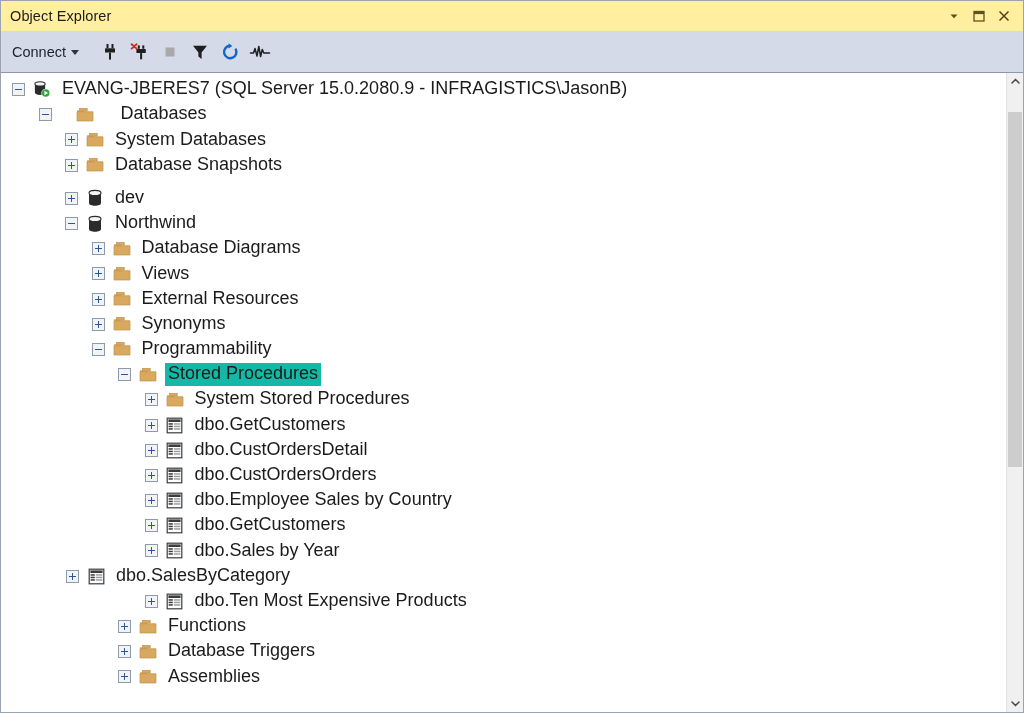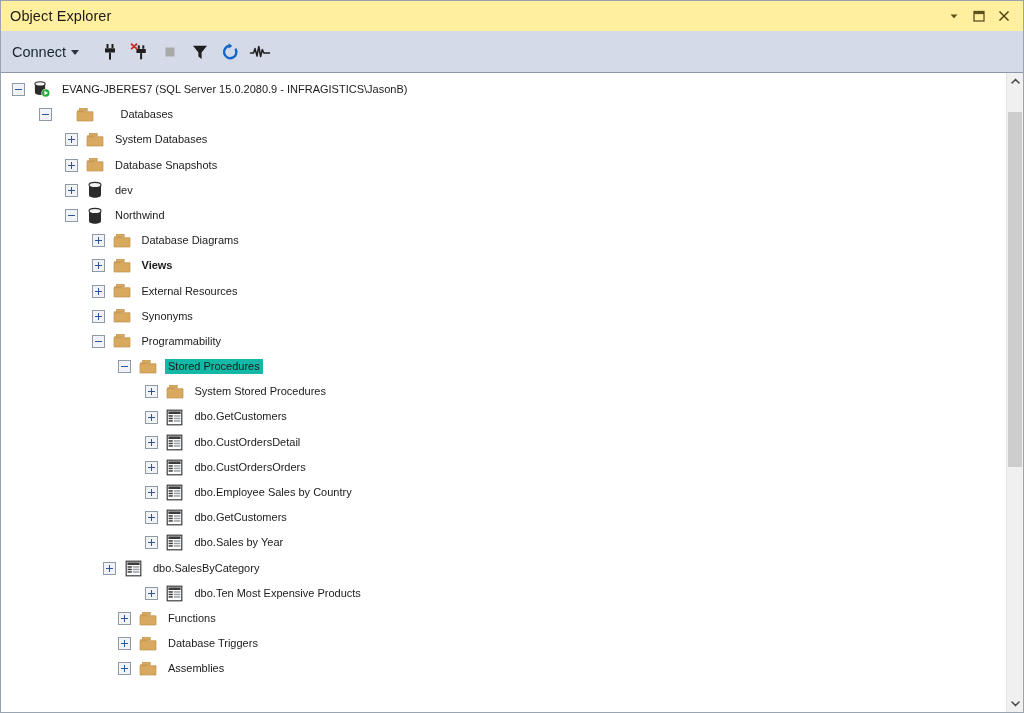--- a/index.html
+++ b/index.html
@@ -150,21 +150,21 @@
     height: 18px;
     margin-left: 8px;
     flex: 0 0 auto;
     display: flex;
     align-items: center;
     justify-content: center;
   }
   .ico svg { display: block; }
   .label {
     margin-left: 8px;
-    font-size: 11px;
+    font-size: 18px;
     color: #1b1b1b;
     padding: 1px 3px 2px 3px;
     line-height: 1.1;
   }
   .node.selected .label {
     background: #14b8a6;
   }
 
   
   .vscroll {
@@ -337,21 +337,21 @@
           </span>
           <span class="ico">
             <svg width="18" height="16" viewBox="0 0 18 16">
               <path d="M1 3.2 H7.3 L8.6 4.8 H17 V14 H1 Z" fill="#d8a95f"></path>
               <rect x="3.6" y="1.4" width="7.6" height="2.6" fill="#d8a95f" stroke="#c2934f" stroke-width="0.7"></rect>
               <path d="M1 4.8 H17 V14 H1 Z" fill="#d8a95f" stroke="#c2934f" stroke-width="0.7"></path>
             </svg>
           </span>
           <span class="label">Database Snapshots</span>
         </div>
-        <div class="node" style="padding-left: 64px;">
+        <div class="node" style="padding-left: 64px; margin-top: 8px;">
           <span class="twisty">
             <span class="h"></span>
             <span class="v"></span>
           </span>
           <span class="ico">
             <svg width="16" height="18" viewBox="0 0 16 18">
               <path d="M2 4 V14 C2 15.7 4.7 16.8 8 16.8 C11.3 16.8 14 15.7 14 14 V4 Z" fill="#2b2b2b"></path>
               <ellipse cx="8" cy="4" rx="6" ry="2.6" fill="#f4f4f4" stroke="#2b2b2b" stroke-width="1.1"></ellipse>
             </svg>
           </span>
@@ -376,21 +376,21 @@
           </span>
           <span class="ico">
             <svg width="18" height="16" viewBox="0 0 18 16">
               <path d="M1 3.2 H7.3 L8.6 4.8 H17 V14 H1 Z" fill="#d8a95f"></path>
               <rect x="3.6" y="1.4" width="7.6" height="2.6" fill="#d8a95f" stroke="#c2934f" stroke-width="0.7"></rect>
               <path d="M1 4.8 H17 V14 H1 Z" fill="#d8a95f" stroke="#c2934f" stroke-width="0.7"></path>
             </svg>
           </span>
           <span class="label">Database Diagrams</span>
         </div>
-        <div class="node" style="padding-left: 90.5px; font-weight: bold;">
+        <div class="node" style="padding-left: 90.5px;">
           <span class="twisty">
             <span class="h"></span>
             <span class="v"></span>
           </span>
           <span class="ico">
             <svg width="18" height="16" viewBox="0 0 18 16">
               <path d="M1 3.2 H7.3 L8.6 4.8 H17 V14 H1 Z" fill="#d8a95f"></path>
               <rect x="3.6" y="1.4" width="7.6" height="2.6" fill="#d8a95f" stroke="#c2934f" stroke-width="0.7"></rect>
               <path d="M1 4.8 H17 V14 H1 Z" fill="#d8a95f" stroke="#c2934f" stroke-width="0.7"></path>
             </svg>
@@ -572,21 +572,21 @@
               <rect x="2.6" y="6.2" width="4.2" height="1.5" fill="#3c3c3c"></rect>
               <rect x="7.8" y="6.2" width="6.6" height="1.5" fill="#9aa0a6"></rect>
               <rect x="2.6" y="8.7" width="4.2" height="1.5" fill="#3c3c3c"></rect>
               <rect x="7.8" y="8.7" width="6.6" height="1.5" fill="#9aa0a6"></rect>
               <rect x="2.6" y="11.2" width="4.2" height="1.5" fill="#3c3c3c"></rect>
               <rect x="7.8" y="11.2" width="6.6" height="1.5" fill="#9aa0a6"></rect>
             </svg>
           </span>
           <span class="label">dbo.Sales by Year</span>
         </div>
-        <div class="node" style="padding-left: 102px;">
+        <div class="node" style="padding-left: 65px;">
           <span class="twisty">
             <span class="h"></span>
             <span class="v"></span>
           </span>
           <span class="ico">
             <svg width="17" height="17" viewBox="0 0 17 17">
               <rect x="1.2" y="1.2" width="14.6" height="14.6" fill="#ffffff" stroke="#3c3c3c" stroke-width="1.2"></rect>
               <rect x="2.4" y="2.4" width="12.2" height="2.6" fill="#3c3c3c"></rect>
               <rect x="2.6" y="6.2" width="4.2" height="1.5" fill="#3c3c3c"></rect>
               <rect x="7.8" y="6.2" width="6.6" height="1.5" fill="#9aa0a6"></rect>

